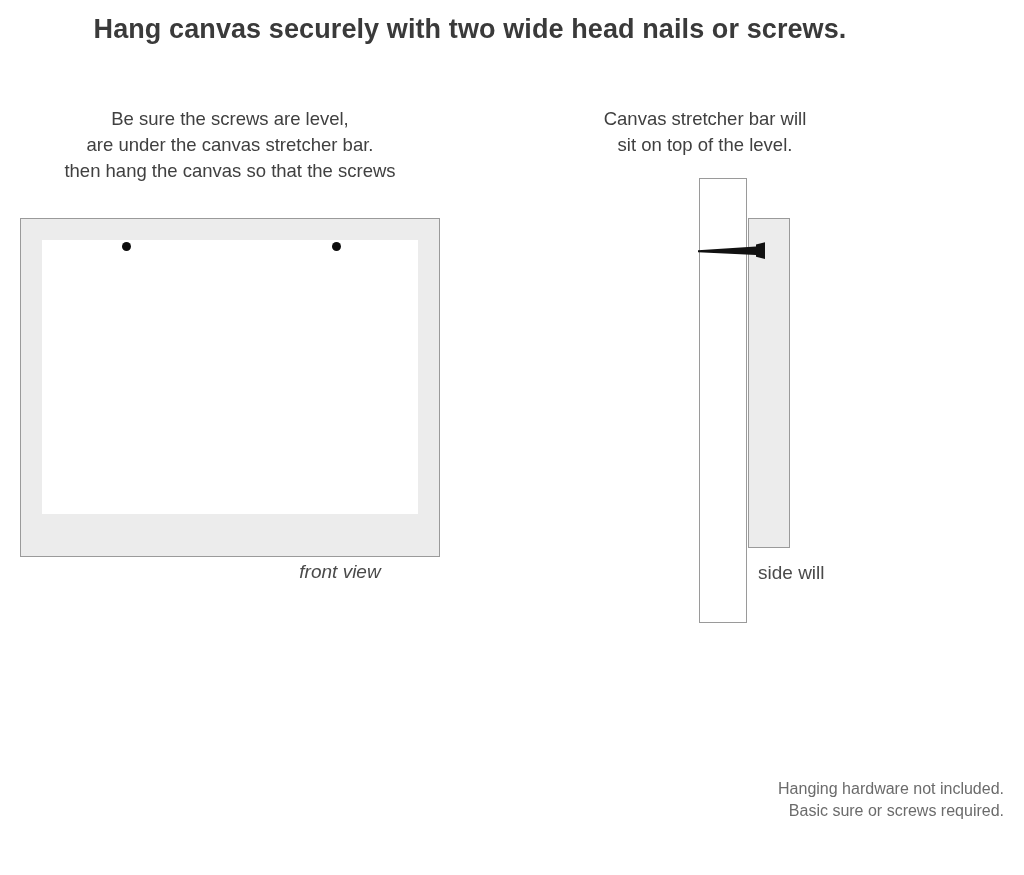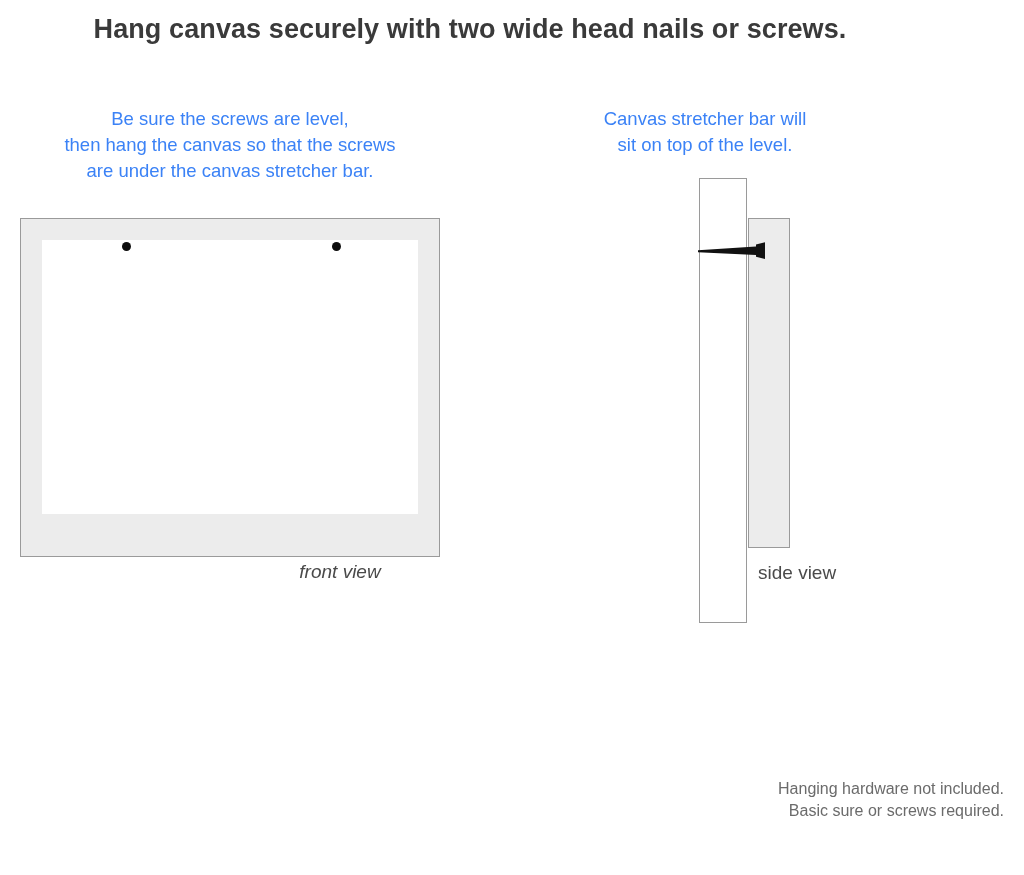--- a/index.html
+++ b/index.html
@@ -32,21 +32,21 @@
     white-space: nowrap;
   }
 
   
   .caption {
     position: absolute;
     text-align: center;
     font-size: 18.5px;
     font-weight: 300;
     line-height: 26px;
-    color: #3b82f6;
+    color: #404040;
   }
   #caption-front {
     left: 20px;
     top: 106px;
     width: 420px;
   }
   #caption-side {
     left: 575px;
     top: 106px;
     width: 260px;
@@ -147,22 +147,22 @@
     overflow: visible;
   }
 </style>
 </head>
 <body>
 
 <div id="title">Hang canvas securely with two wide head nails or screws.</div>
 
 <div id="caption-front" class="caption">
   <span class="caption-line">Be sure the screws are level,</span>
+  <span class="caption-line">are under the canvas stretcher bar.</span>
   <span class="caption-line">then hang the canvas so that the screws</span>
-  <span class="caption-line">are under the canvas stretcher bar.</span>
 </div>
 
 <div id="caption-side" class="caption">
   <span class="caption-line">Canvas stretcher bar will</span>
   <span class="caption-line">sit on top of the level.</span>
 </div>
 
 <div id="front-view">
   <div id="front-frame">
     <div id="front-canvas-face"></div>
@@ -180,18 +180,18 @@
   </div>
 
   <svg id="side-screw" viewBox="0 0 76 22">
 
     <polygon points="0,10.2 58,6.6 58,15.0 0,12.2" fill="#111111"></polygon>
 
     <polygon points="58,4.4 67,2.2 67,19.0 58,16.8" fill="#111111"></polygon>
   </svg>
 </div>
 
-<div id="label-side" class="view-label">side view</div>
+<div id="label-side" class="view-label">side will</div>
 
 <div id="footer" class="caption" style="left:704px; top:778px; width:300px; text-align:right; font-size:16px; line-height:22px; color:#6b6b6b;">
   <span class="caption-line">Hanging hardware not included.</span>
   <span class="caption-line">Basic sure or screws required.</span>
 </div>
 
 </body></html>

